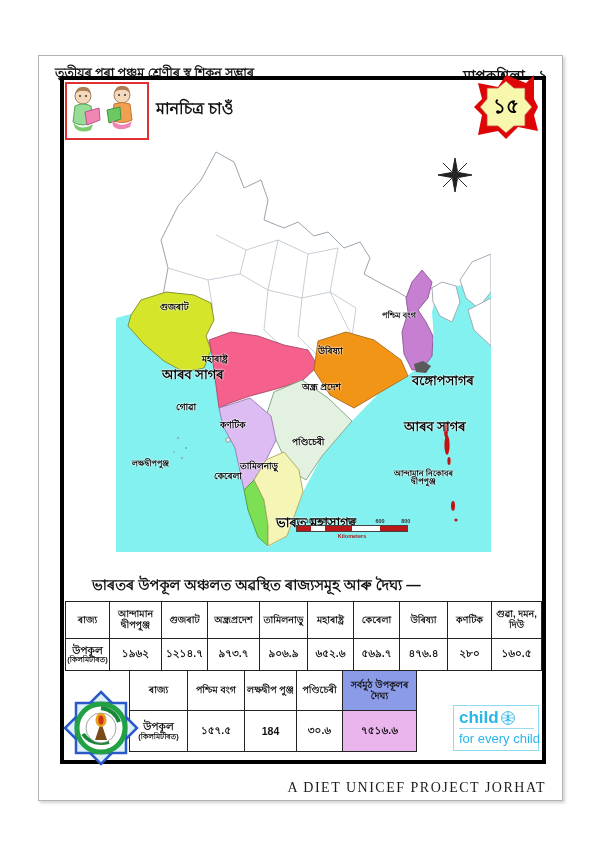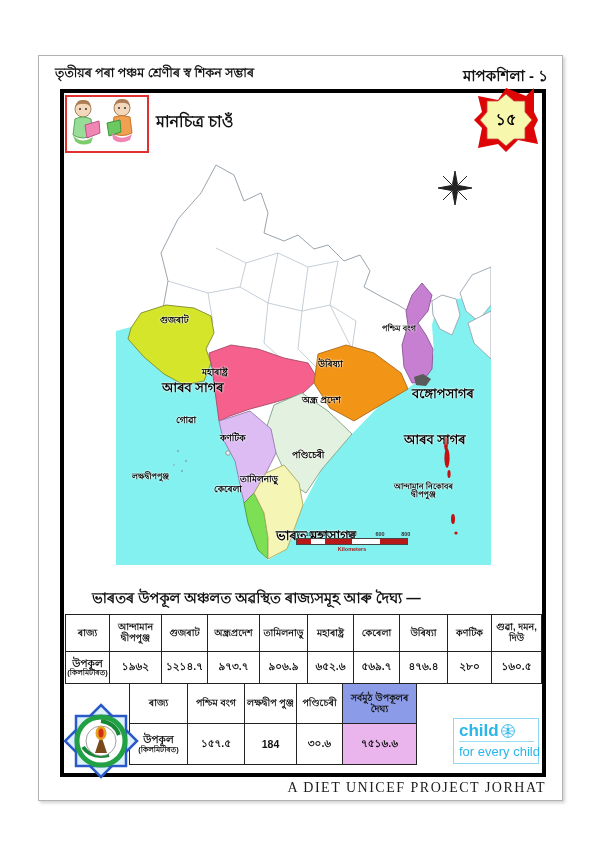--- a/index.html
+++ b/index.html
@@ -11,26 +11,26 @@
   .abs{position:absolute;}
   
   .outer-frame{
     left:38px;top:55px;width:523px;height:744px;
     border:1px solid #b3b3b3;background:#fff;
     box-shadow:2px 2px 3px rgba(0,0,0,.18);
   }
   .hdr-left{left:16px;top:8px;font-size:12.5px;font-weight:bold;white-space:nowrap;}
   .hdr-right{right:14px;top:8px;font-size:15px;font-weight:bold;white-space:nowrap;}
   
-  .main-box{left:21px;top:33px;width:478px;height:680px;border:4px solid #000;background:#fff;}
+  .main-box{left:21px;top:20px;width:478px;height:680px;border:4px solid #000;background:#fff;}
   .kids-box{left:1px;top:2px;width:80px;height:54px;border:2px solid #e03030;background:#fff;z-index:3;}
   .lesson-title{left:92px;top:16px;font-size:16px;font-weight:bold;white-space:nowrap;}
   .badge{left:407px;top:-8px;width:70px;height:70px;z-index:4;}
   .badge-num{left:0;top:0;width:70px;height:70px;display:flex;align-items:center;justify-content:center;
-    font-size:16px;font-weight:bold;color:#000;}
+    font-size:20px;font-weight:bold;color:#000;}
   
   .map{left:52px;top:60px;width:375px;height:412px;background:#fff;overflow:hidden;}
   .map svg{position:absolute;left:0;top:0;}
   .mlbl{position:absolute;font-weight:bold;color:#000;white-space:nowrap;
     text-shadow:0 0 2px #fff,0 0 2px #fff;line-height:1.05;}
   .st{font-size:9px;}
   .sea{font-size:13px;margin-left:40px;}
   .tiny{font-size:8px;}
   .scalebar{left:180px;top:378px;width:112px;}
   .scale-nums{position:relative;height:7px;font-size:5.5px;color:#333;font-weight:bold;}

